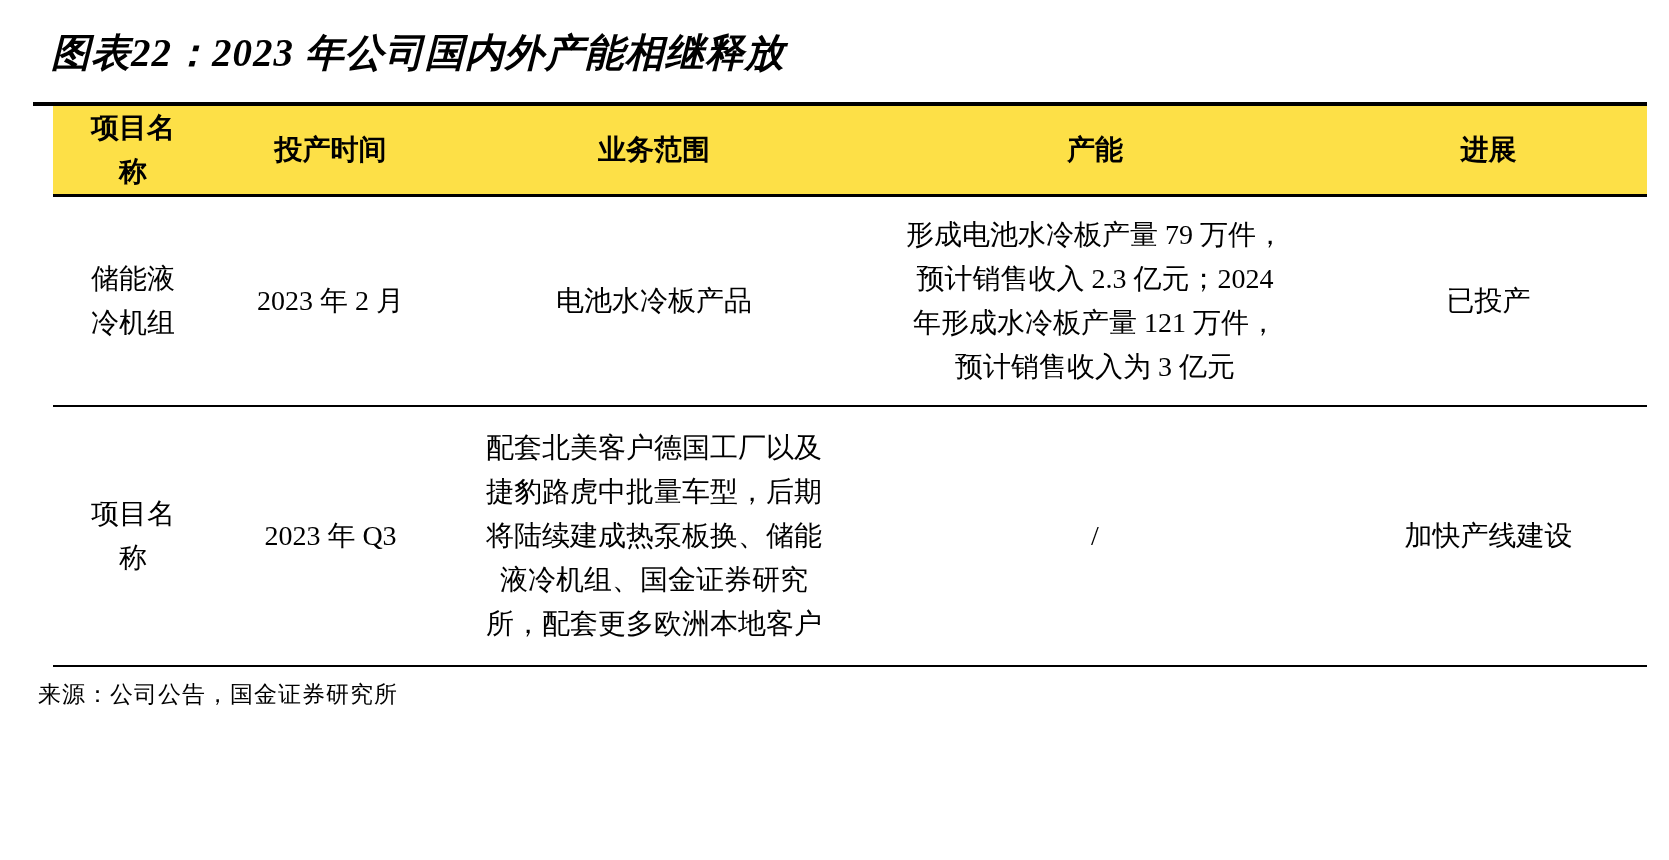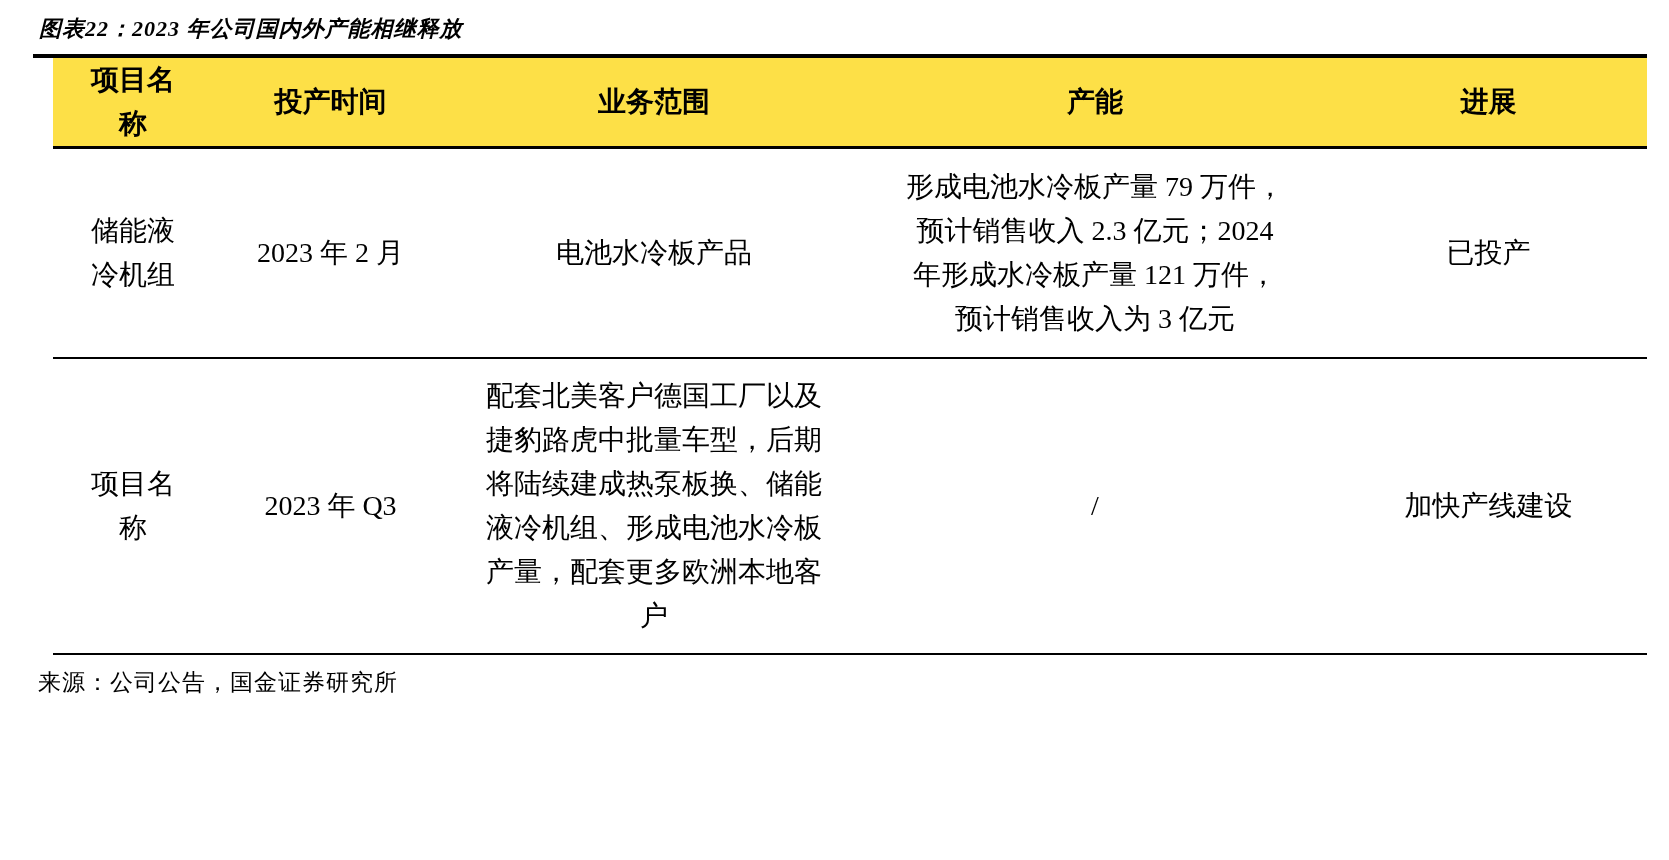--- a/index.html
+++ b/index.html
@@ -11,23 +11,23 @@
     overflow: hidden;
     font-family: "Liberation Serif", "DejaVu Serif", serif;
     color: #000000;
   }
   .page {
     position: relative;
     width: 1669px;
     height: 860px;
   }
   .fig-title {
-    margin: 4px;
+    margin: 16px;
     padding: 10px 0 6px 35px;
-    font-size: 22px;
+    font-size: 39px;
     font-weight: bold;
     font-style: italic;
     letter-spacing: 1px;
     white-space: nowrap;
   }
   .top-rule {
     margin-left: 33px;
     width: 1614px;
     height: 4px;
     background: #000000;
@@ -102,21 +102,21 @@
       <tr class="r1">
         <td class="c1">储能液冷机组</td>
         <td class="c2">2023 年 2 月</td>
         <td class="c3">电池水冷板产品</td>
         <td class="c4">形成电池水冷板产量 79 万件，预计销售收入 2.3 亿元；2024 年形成水冷板产量 121 万件，预计销售收入为 3 亿元</td>
         <td class="c5">已投产</td>
       </tr>
       <tr class="r3">
         <td class="c1">项目名称</td>
         <td class="c2">2023 年 Q3</td>
-        <td class="c3">配套北美客户德国工厂以及捷豹路虎中批量车型，后期将陆续建成热泵板换、储能液冷机组、形成电池水冷板产量，配套更多欧洲本地客户</td>
+        <td class="c3">配套北美客户德国工厂以及捷豹路虎中批量车型，后期将陆续建成热泵板换、储能液冷机组、国金证券研究所，配套更多欧洲本地客户</td>
         <td class="c4">/</td>
         <td class="c5">加快产线建设</td>
       </tr>
     </tbody>
   </table>
 
   <div class="source-note">来源：公司公告，国金证券研究所</div>
 
 </div>
 

